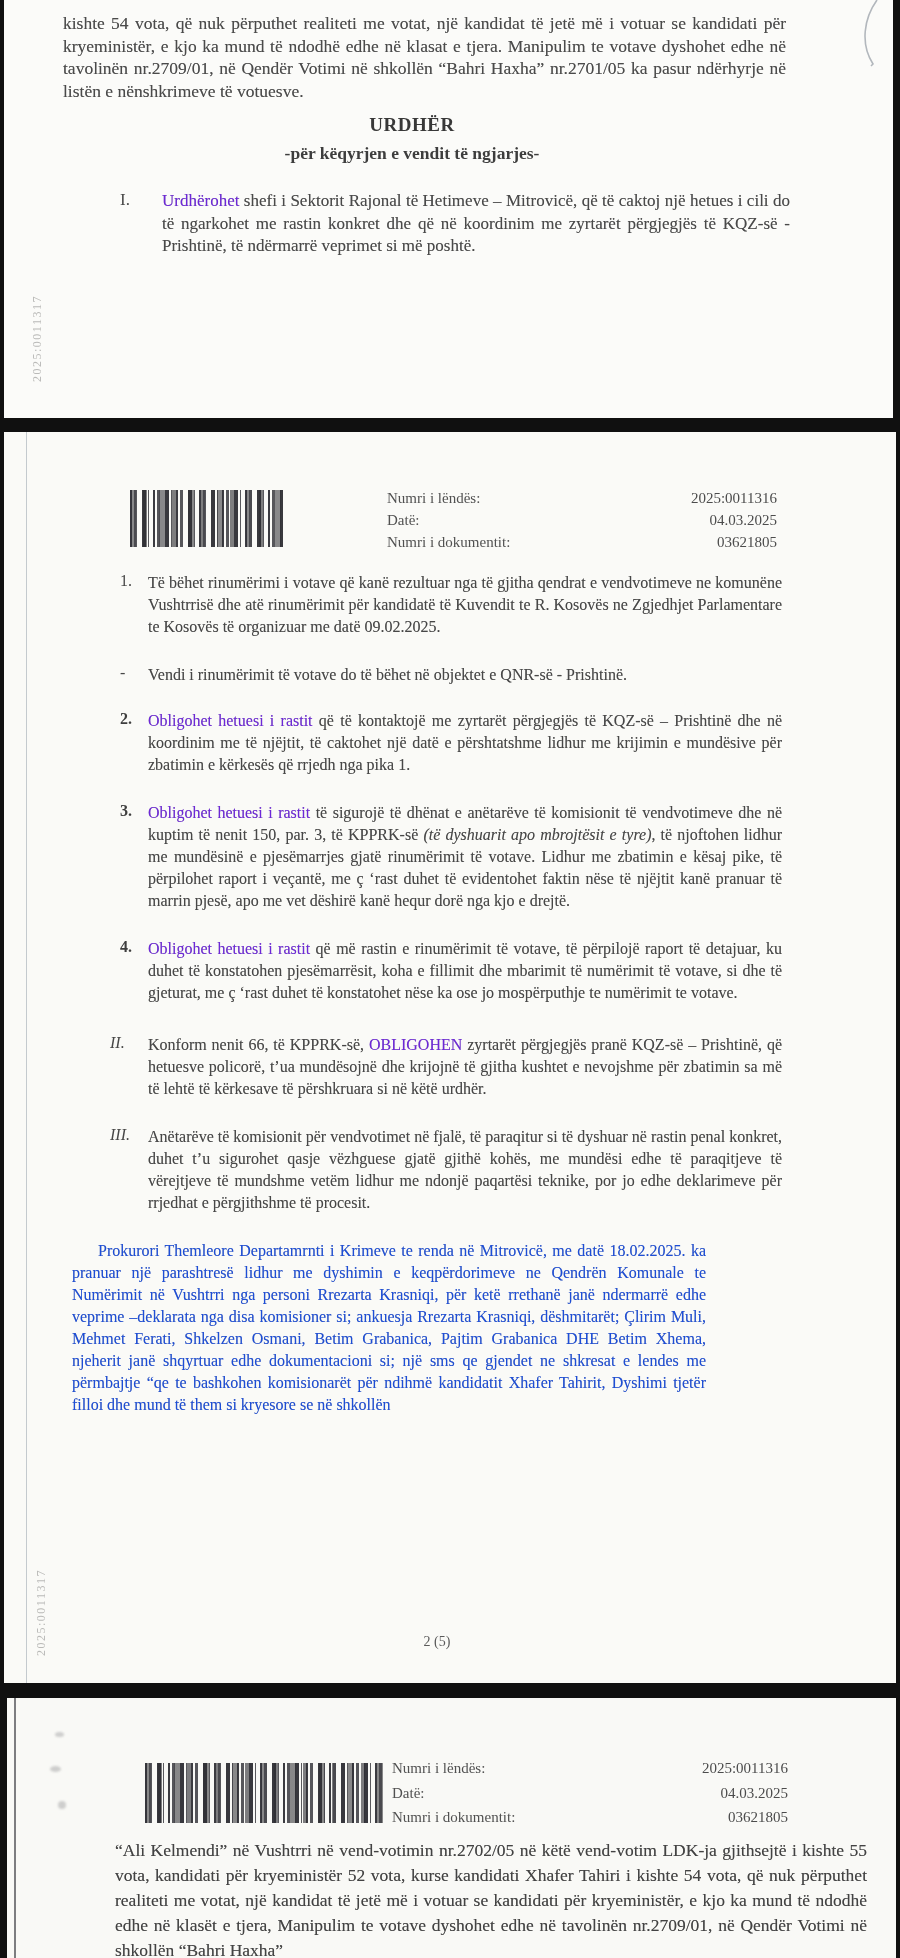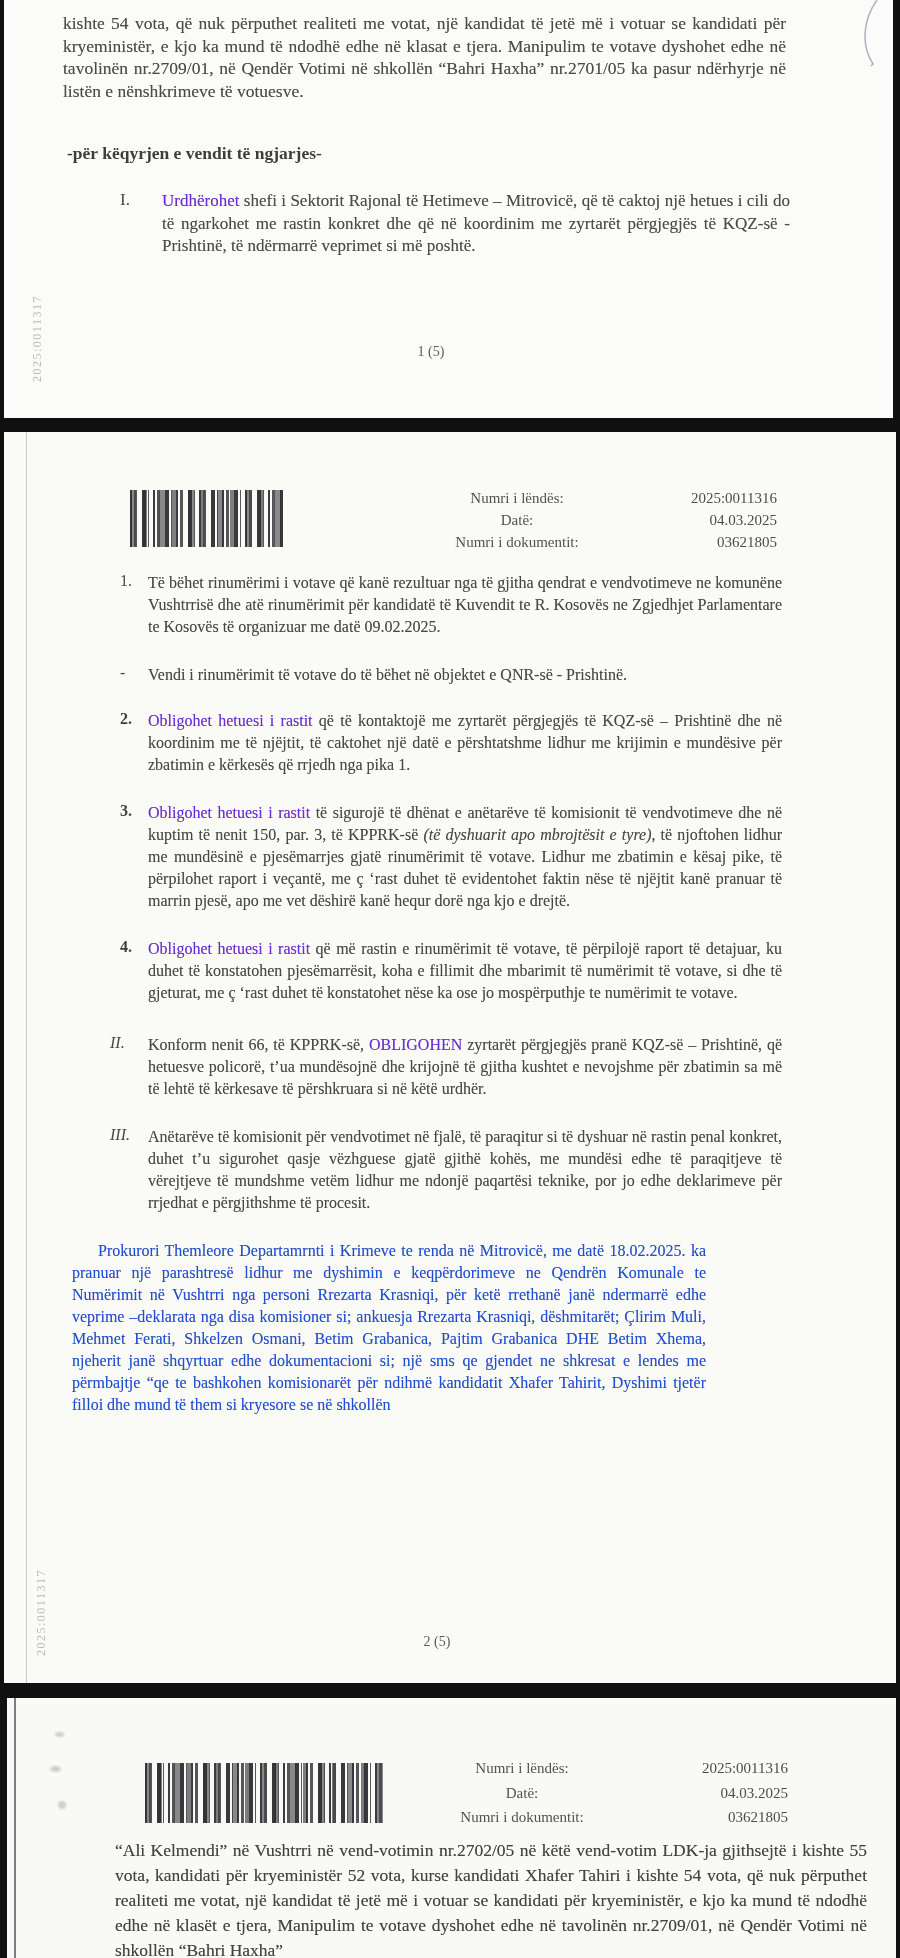--- a/index.html
+++ b/index.html
@@ -13,35 +13,35 @@
   #page2{left:4px;top:432px;width:892px;height:1251px;}
   #page3{left:7px;top:1698px;width:889px;height:260px;background:#f9f9f6;}
   .justify{text-align:justify;text-justify:inter-word;}
 
   
   .p1-intro{position:absolute;left:59px;top:12px;width:723px;
     font-size:17.5px;line-height:22.5px;color:#4a4a4a;
     text-shadow:0 0 .4px rgba(80,80,80,.45);}
   .p1-title{position:absolute;left:63px;top:114px;width:690px;text-align:center;
     font-weight:bold;font-size:19px;color:#383838;letter-spacing:.5px;}
-  .p1-subtitle{position:absolute;left:63px;top:143px;width:690px;text-align:left;
+  .p1-subtitle{position:absolute;left:63px;top:143px;width:690px;text-align:center;
     font-weight:bold;font-size:17.5px;color:#3d3d3d;}
   .p1-item{position:absolute;left:0;top:190px;width:100%;}
   .p1-item .num{position:absolute;left:116px;top:0;font-size:17px;color:#4a4a4a;}
   .p1-item .txt{margin-left:158px;width:628px;font-size:17px;line-height:22.5px;color:#4a4a4a;
     text-shadow:0 0 .4px rgba(80,80,80,.45);}
   .pagenum{position:absolute;font-size:14px;color:#5a5a5a;text-align:center;}
   #p1-pagenum{left:0;top:344px;width:854px;}
   .vert-code{position:absolute;writing-mode:vertical-rl;transform:rotate(180deg);
     font-size:12px;color:#b4b4b2;letter-spacing:1.5px;opacity:.9;filter:blur(.35px);}
   #p1-vert{left:26px;top:248px;height:134px;}
   .curve-artifact{position:absolute;left:846px;top:0;}
 
   
-  .hdr-label{position:absolute;width:260px;text-align:center;font-size:15px;color:#515151;}
+  .hdr-label{position:absolute;width:260px;text-align:left;font-size:15px;color:#515151;}
   .hdr-value{position:absolute;width:170px;text-align:right;font-size:15px;color:#4c4c4c;}
   .barcode{position:absolute;filter:blur(.3px);opacity:.92;
     background:
       repeating-linear-gradient(90deg, rgba(32,32,38,.95) 0 2px, transparent 2px 4px,
         rgba(52,52,58,.9) 4px 7px, transparent 7px 12px,
         rgba(28,28,34,.95) 12px 16px, transparent 16px 18px,
         rgba(44,44,50,.85) 18px 19px, transparent 19px 23px),
       repeating-linear-gradient(90deg, rgba(25,25,30,.55) 0 6px, transparent 6px 13px,
         rgba(25,25,30,.6) 13px 17px, transparent 17px 29px);}
 
@@ -76,31 +76,31 @@
     text-shadow:0 0 .45px rgba(70,70,70,.5);}
   .smudge{position:absolute;background:rgba(125,125,130,.35);filter:blur(1.2px);
     border-radius:50%;}
 </style>
 </head>
 <body>
 
 <div class="page" id="page1">
   <div class="p1-intro justify">kishte 54 vota, që nuk përputhet realiteti me votat, një kandidat të jetë më i votuar se kandidati për kryeministër, e kjo ka mund të ndodhë edhe në klasat e tjera. Manipulim te votave dyshohet edhe në tavolinën nr.2709/01, në Qendër Votimi në shkollën “Bahri Haxha” nr.2701/05 ka pasur ndërhyrje në listën e nënshkrimeve të votuesve.</div>
 
+  <div class="p1-title">URDHËR</div>
   <div class="p1-subtitle">-për këqyrjen e vendit të ngjarjes-</div>
 
   <div class="p1-item">
     <span class="num">I.</span>
     <div class="txt justify">
       <span class="lead">Urdhërohet</span><span> shefi i Sektorit Rajonal të Hetimeve – Mitrovicë, që të caktoj një hetues i cili do të ngarkohet me rastin konkret dhe që në koordinim me zyrtarët përgjegjës të KQZ-së - Prishtinë, të ndërmarrë veprimet si më poshtë.</span>
     </div>
   </div>
 
   <div class="vert-code" id="p1-vert">2025:0011317</div>
-  <div class="pagenum" id="p1-pagenum">1 (5)</div>
 
   <svg class="curve-artifact" width="36" height="70" viewBox="0 0 36 70">
     <path d="M27 0 C 14 18, 10 44, 23 64 L 21 66" stroke="#9aa0a8" fill="none" stroke-width="1.6" opacity="0.75"></path>
   </svg>
 </div>
 
 <div class="page" id="page2">
   <div class="edge-line2"></div>
 
   <div class="barcode" id="p2-barcode"></div>

